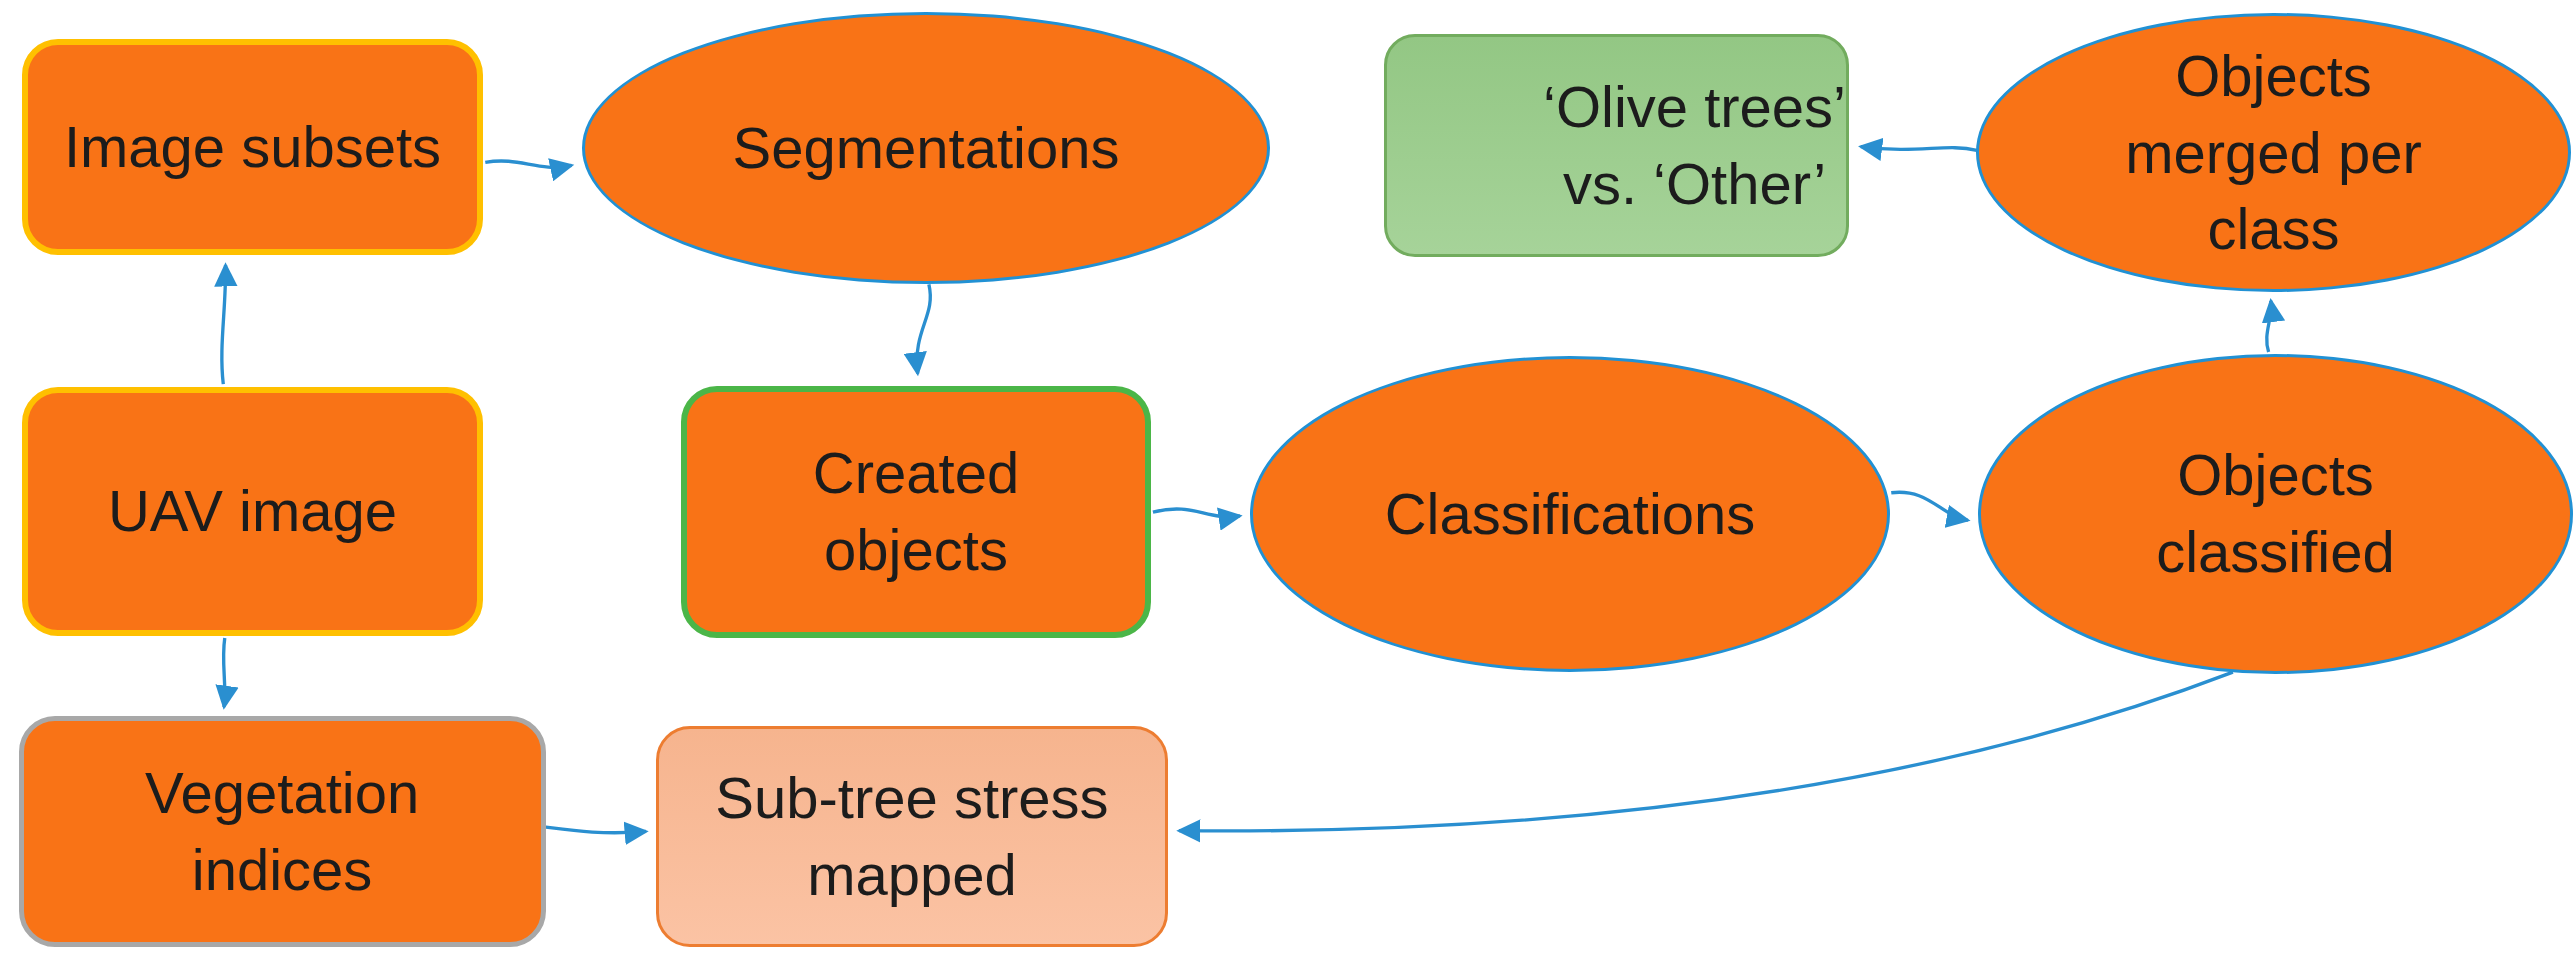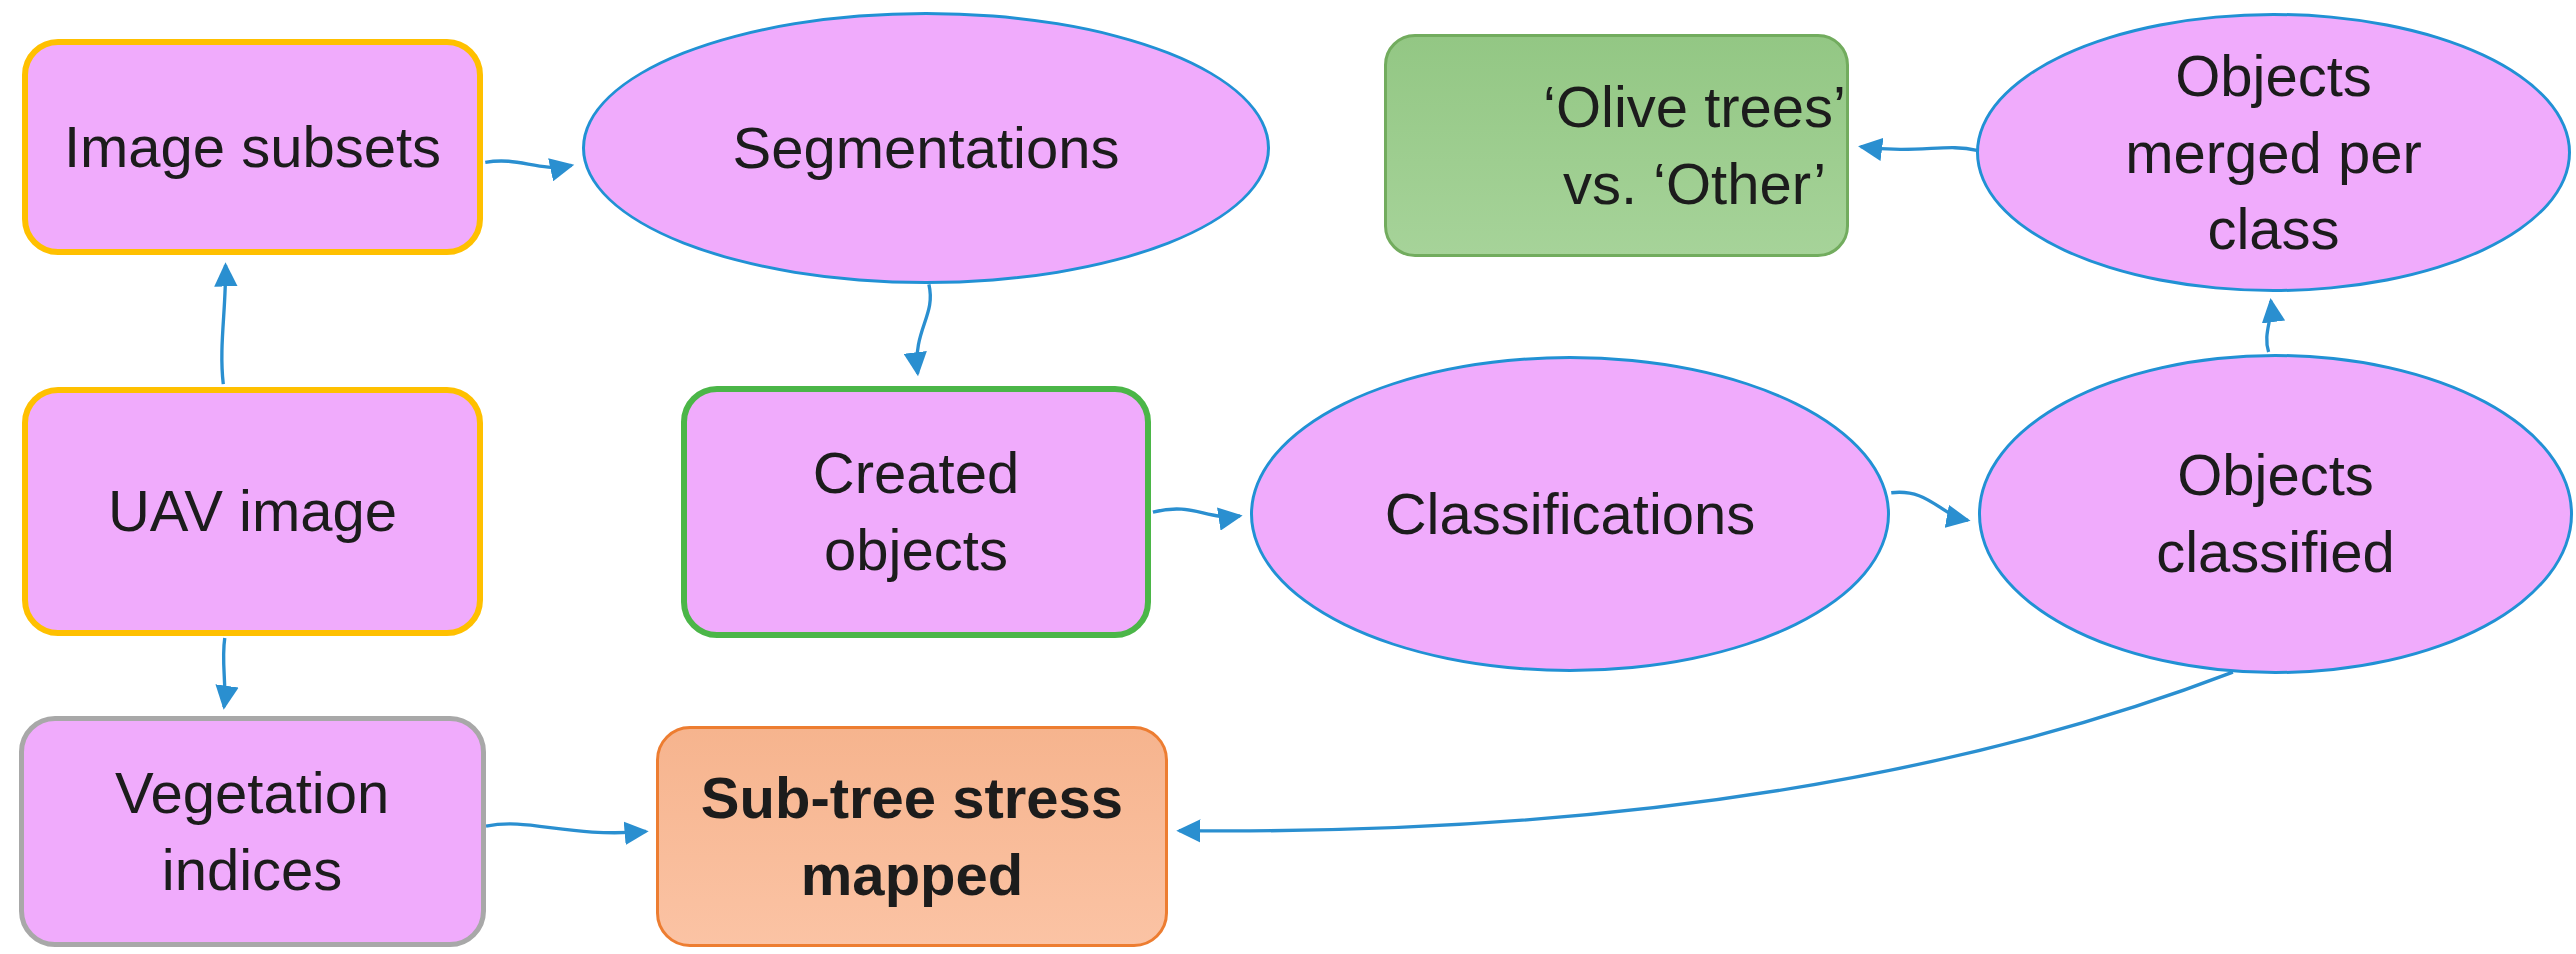--- a/index.html
+++ b/index.html
@@ -25,21 +25,21 @@
     stroke: var(--arrow_blue, #2a8fd0);
     stroke-width: 4.5;
   }
   .node {
     position: absolute;
     display: flex;
     align-items: center;
     justify-content: center;
     text-align: center;
     box-sizing: border-box;
-    background: #f0abfc;
+    background: #f97316;
     color: var(--text, #1c1c1c);
     font-size: 58px;
     line-height: 1.32;
     white-space: pre-line;
   }
   .rect { border-radius: 36px; }
   .ellipse { border-radius: 50%; }
 
   .border-yellow { border: 6px solid var(--box_yellow, #ffc000); text-align: right; }
   .border-green  { border: 6px solid var(--box_green_border, #4bb648); text-align: center; }
@@ -63,22 +63,22 @@
 
   
   #n-image-subsets      { left: 22px;   top: 39px;  width: 461px; height: 216px; }
   #n-segmentations     { left: 582px;  top: 12px;  width: 688px; height: 272px; }
   #n-olive             { left: 1384px; top: 34px;  width: 465px; height: 223px; justify-content: flex-end; }
   #n-objects-merged    { left: 1976px; top: 13.4px;  width: 595px; height: 279px; }
   #n-uav-image         { left: 22px;   top: 387px; width: 461px; height: 249px; }
   #n-created-objects   { left: 681px;  top: 386px; width: 470px; height: 252px; }
   #n-classifications   { left: 1250px; top: 356px; width: 640px; height: 316px; }
   #n-objects-classified{ left: 1978px; top: 354px; width: 595px; height: 320px; }
-  #n-vegetation        { left: 18.6px;   top: 716px; width: 467px; height: 231px; }
-  #n-subtree           { left: 656px;  top: 726px; width: 512px; height: 221px; font-weight: bold; }
+  #n-vegetation        { left: 18.6px;   top: 716px; width: 527px; height: 231px; }
+  #n-subtree           { left: 656px;  top: 726px; width: 512px; height: 221px; }
 </style>
 </head>
 <body>
 
 <div class="stage">
 
   <svg class="arrow-layer" viewBox="0 0 3461 1283">
     <defs>
       <marker id="ah" markerUnits="strokeWidth" markerWidth="7.4" markerHeight="7" refX="6.4" refY="3.5" orient="auto">
         <path d="M0,0 L7.2,3.5 L0,7 Z" style="fill: var(--arrow_blue, #2a8fd0);"></path>

